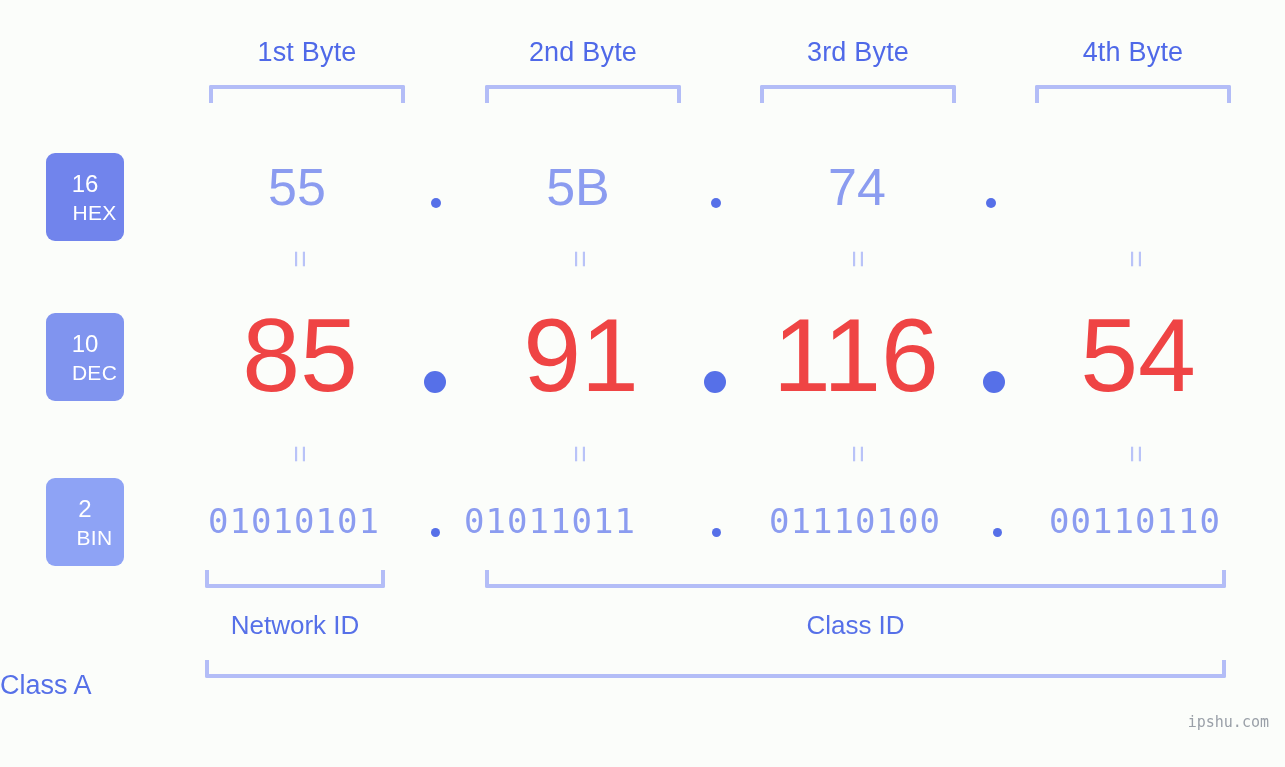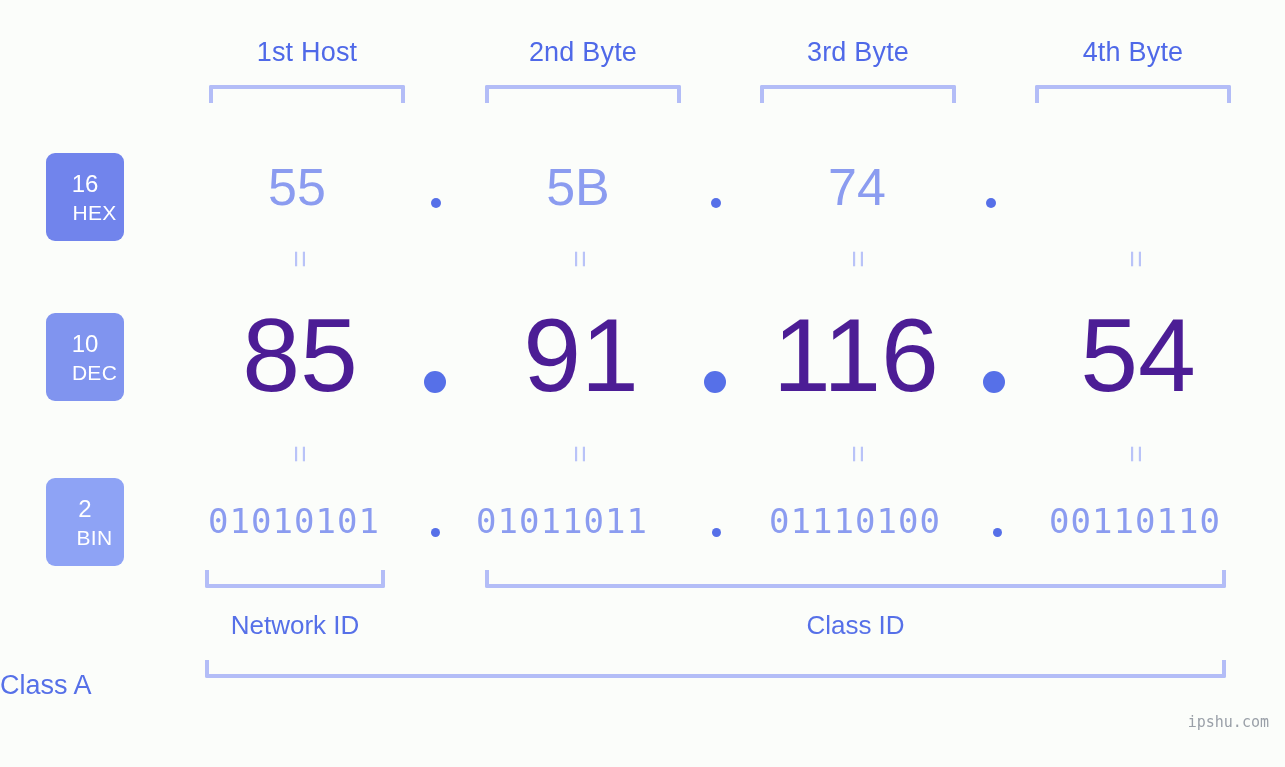--- a/index.html
+++ b/index.html
@@ -103,21 +103,21 @@
   }
 
   
   .dec-val {
     position: absolute;
     top: 295px;
     height: 120px;
     line-height: 120px;
     text-align: center;
     font-size: 104px;
-    color: #4c1d95;
+    color: #ef4444;
     white-space: nowrap;
   }
   .dec-dot {
     position: absolute;
     top: 371px;
     width: 22px;
     height: 22px;
     border-radius: 50%;
     background: #5670e8;
   }
@@ -189,21 +189,21 @@
     font-size: 15px;
     color: #9aa0a8;
     letter-spacing: 0px;
   }
 </style>
 </head>
 <body>
 
 <div id="stage">
 
-  <div class="byte-label" style="left:209px; width:196px;">1st Host</div>
+  <div class="byte-label" style="left:209px; width:196px;">1st Byte</div>
   <div class="byte-label" style="left:485px; width:196px;">2nd Byte</div>
   <div class="byte-label" style="left:760px; width:196px;">3rd Byte</div>
   <div class="byte-label" style="left:1035px; width:196px;">4th Byte</div>
 
   <div class="bracket-down" style="left:209px; top:85px;  width:196px;"></div>
   <div class="bracket-down" style="left:485px; top:85px;  width:196px;"></div>
   <div class="bracket-down" style="left:760px; top:85px;  width:196px;"></div>
   <div class="bracket-down" style="left:1035px; top:85px; width:196px;"></div>
 
   <div class="badge" id="badge-hex">
@@ -239,21 +239,21 @@
   <div class="dec-dot" style="left:983px;"></div>
   <div class="dec-val" style="left:1040px; width:196px;">54</div>
 
   <div class="eq eq-decbin" style="left:287px;">=</div>
   <div class="eq eq-decbin" style="left:567px;">=</div>
   <div class="eq eq-decbin" style="left:845px;">=</div>
   <div class="eq eq-decbin" style="left:1123px;">=</div>
 
   <div class="bin-val" style="left:196px; width:196px;">01010101</div>
   <div class="bin-dot" style="left:431px;"></div>
-  <div class="bin-val" style="left:464px; width:196px;">01011011</div>
+  <div class="bin-val" style="left:452px; width:196px;">01011011</div>
   <div class="bin-dot" style="left:712px;"></div>
   <div class="bin-val" style="left:757px; width:196px;">01110100</div>
   <div class="bin-dot" style="left:993px;"></div>
   <div class="bin-val" style="left:1037px; width:196px;">00110110</div>
 
   <div class="bracket-up" style="left:205px; top:570px; width:180px;"></div>
   <div class="bracket-up" style="left:485px; top:570px; width:741px;"></div>
 
   <div class="id-label" style="left:205px; top:608px; width:180px;">Network ID</div>
   <div class="id-label" style="left:485px; top:608px; width:741px;">Class ID</div>

